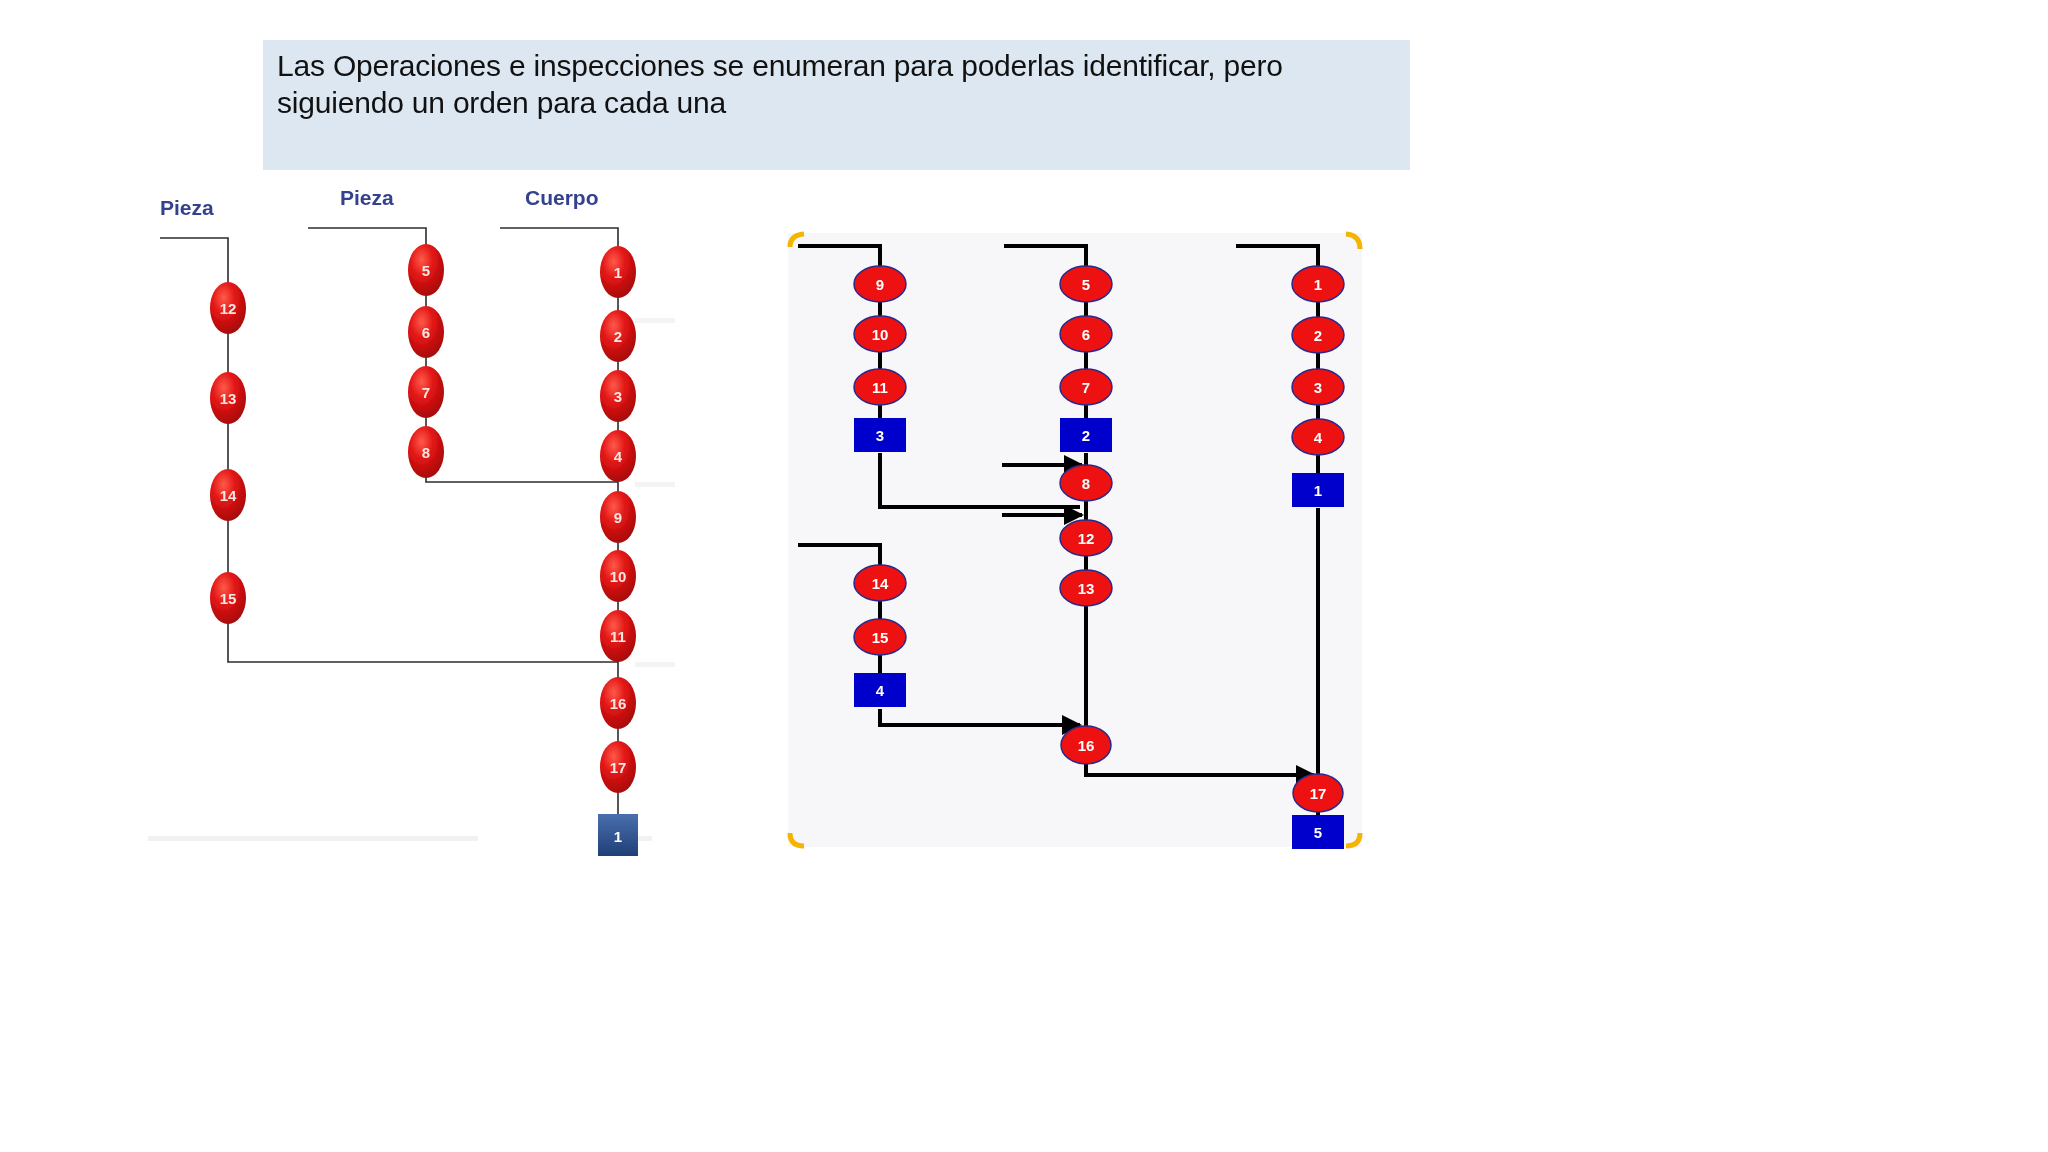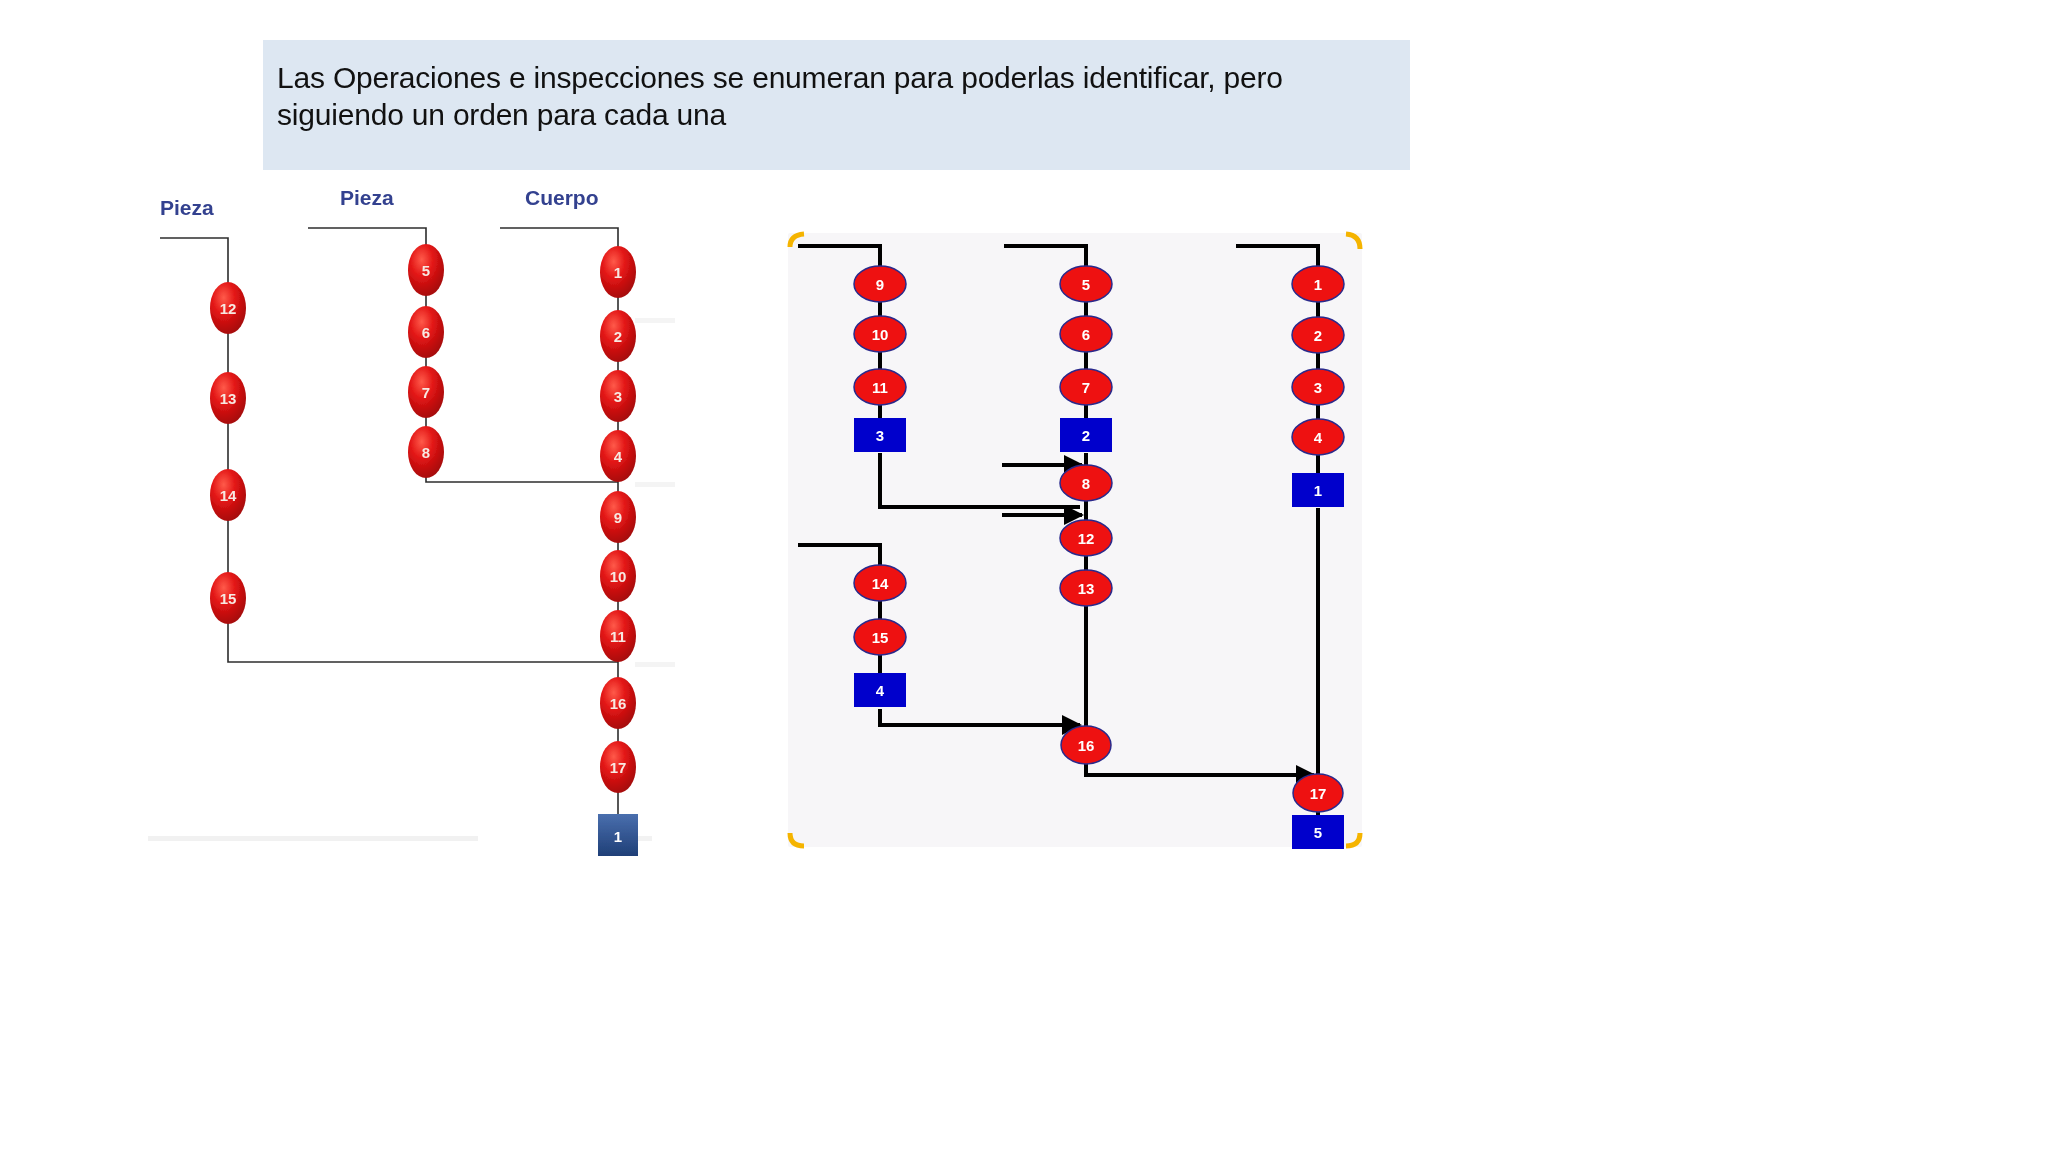--- a/index.html
+++ b/index.html
@@ -10,21 +10,21 @@
     overflow:hidden;
     position:relative;
   }
   
   #title-banner{
     position:absolute;
     left:263px; top:40px;
     width:1147px; height:130px;
     background:#dde7f2;
     box-sizing:border-box;
-    padding:20px 14px 0 14px;
+    padding:8px 14px 0 14px;
   }
   #title-text{
     font-family:"Liberation Sans", sans-serif;
     font-size:30px;
     line-height:1.22;
     color:#111111;
     letter-spacing:-0.2px;
     white-space:pre-line;
     font-weight:400;
   }

